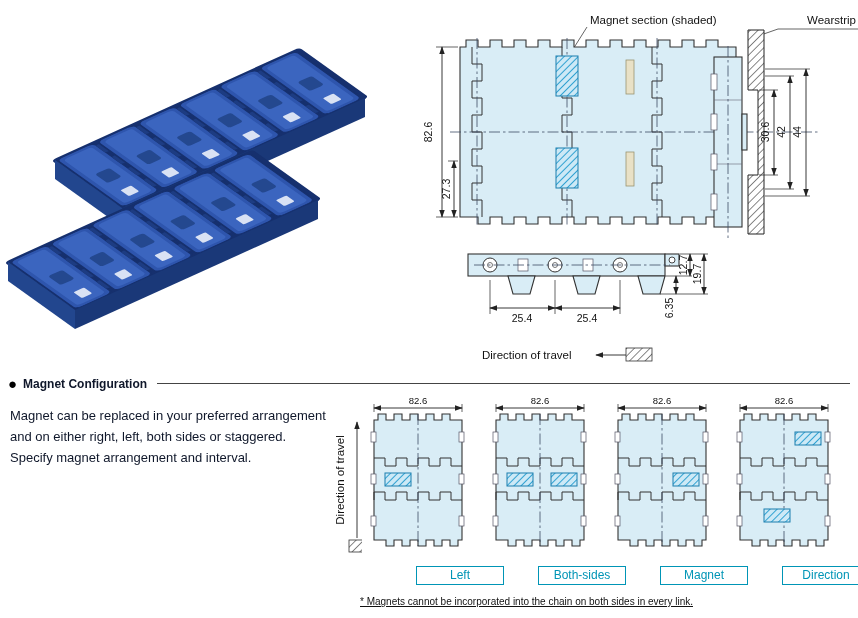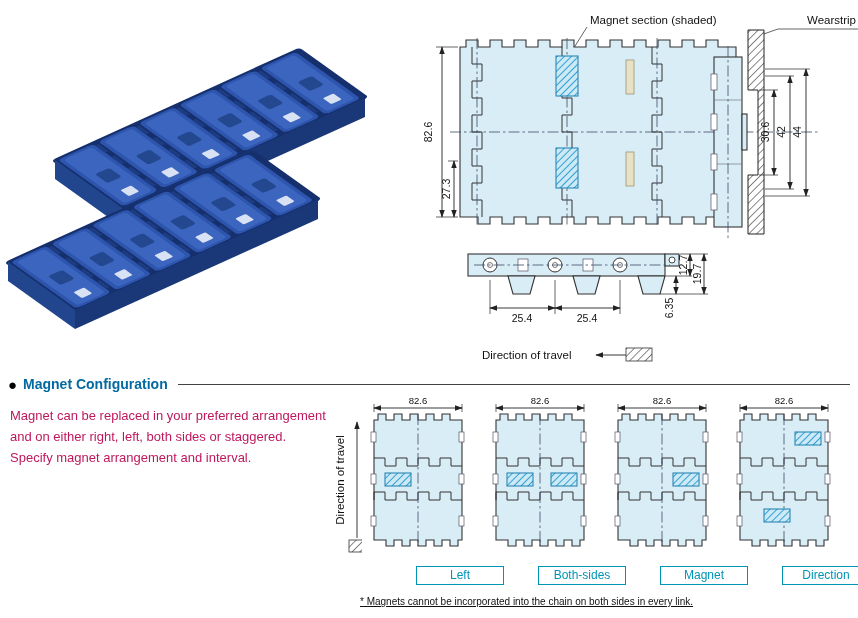--- a/index.html
+++ b/index.html
@@ -16,23 +16,23 @@
   .dimline { stroke:#222; stroke-width:0.9; fill:none; }
   .ext     { stroke:#222; stroke-width:0.7; fill:none; }
   .thin    { stroke:#667; stroke-width:0.6; }
   .slot    { fill:#e9e1c6; stroke:#9a9470; stroke-width:0.8; }
   .notch   { fill:#fff; stroke:#556; stroke-width:0.7; }
   .mag     { stroke:#1b7fae; stroke-width:1; }
   .illo { left:0; top:0; }
   .drawings { left:420px; top:2px; }
   .config-header { left:8px; top:376px; width:842px; display:flex; align-items:center; }
   .bullet { font-size:15px; line-height:1; margin-right:6px; }
-  .config-title { font-size:14px; font-weight:bold; color:#0369a1; white-space:nowrap; }
+  .config-title { font-size:12px; font-weight:bold; color:#0f172a; white-space:nowrap; }
   .rule { flex:1; height:0; border-top:1.6px solid #444; margin-left:10px; }
-  .config-desc { left:10px; top:406px; width:322px; font-size:13px; line-height:1.6; color:#be185d; }
+  .config-desc { left:10px; top:406px; width:322px; font-size:13px; line-height:1.6; color:#0f172a; }
   .dir-vert { left:332px; top:408px; }
   .variants { left:368px; top:396px; display:flex; gap:18px; }
   .variant { width:104px; text-align:center; }
   .variant-label { display:inline-block; width:88px; margin-top:8px; border:1.2px solid #0095b6; color:#0095b6; font-size:12px; padding:1px 0 2px 0; background:#fff;margin-left:48px; }
   .footnote { left:360px; top:596px; width:492px; text-align:left; font-size:10px; color:#111;text-decoration:underline; }
 </style>
 </head>
 <body>
 
 <svg width="0" height="0" class="abs" aria-hidden="true">

